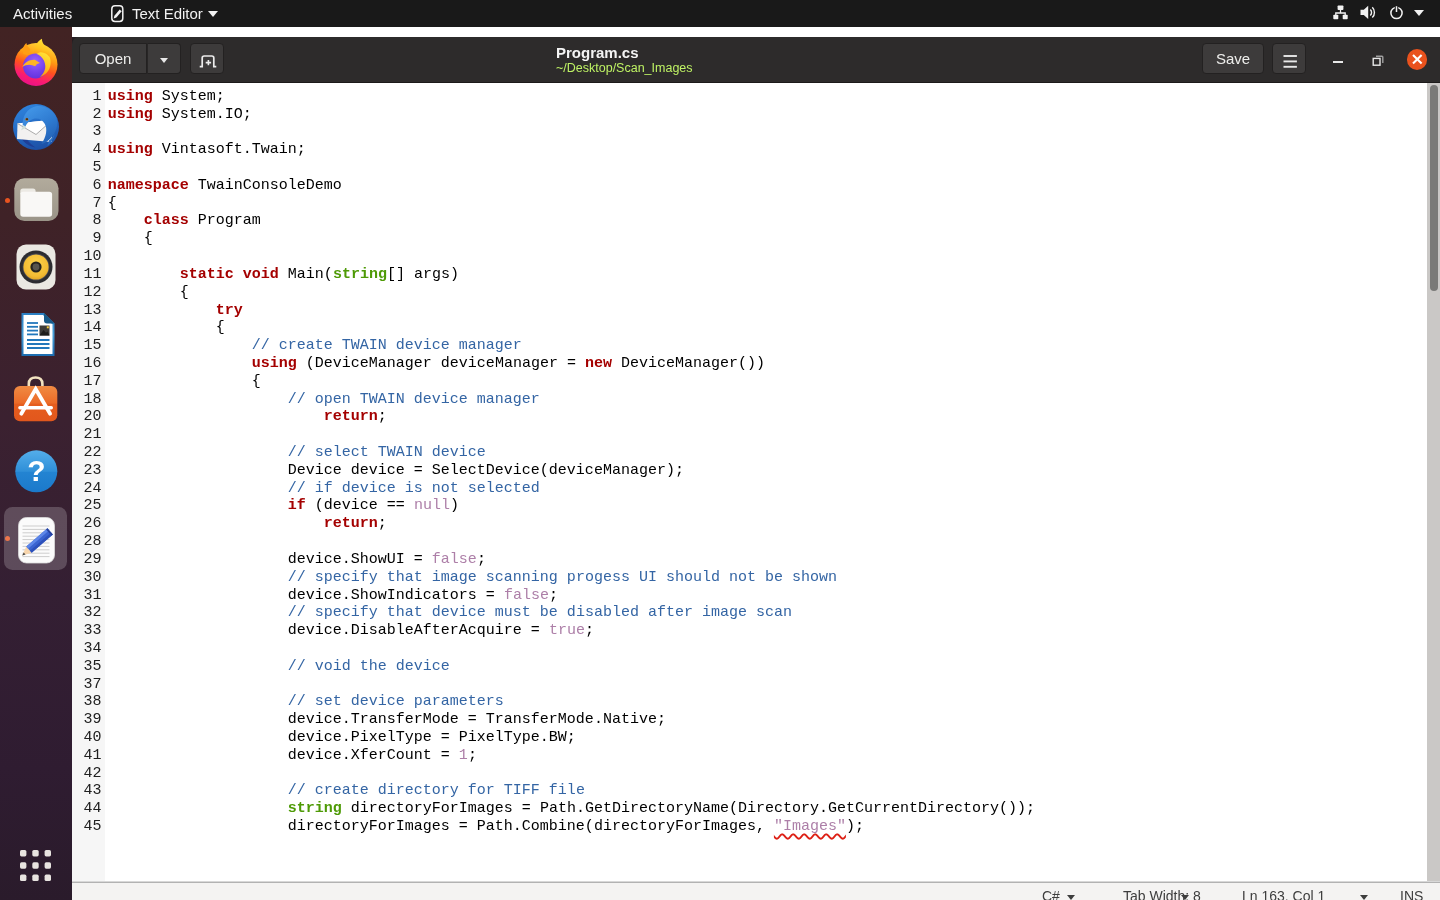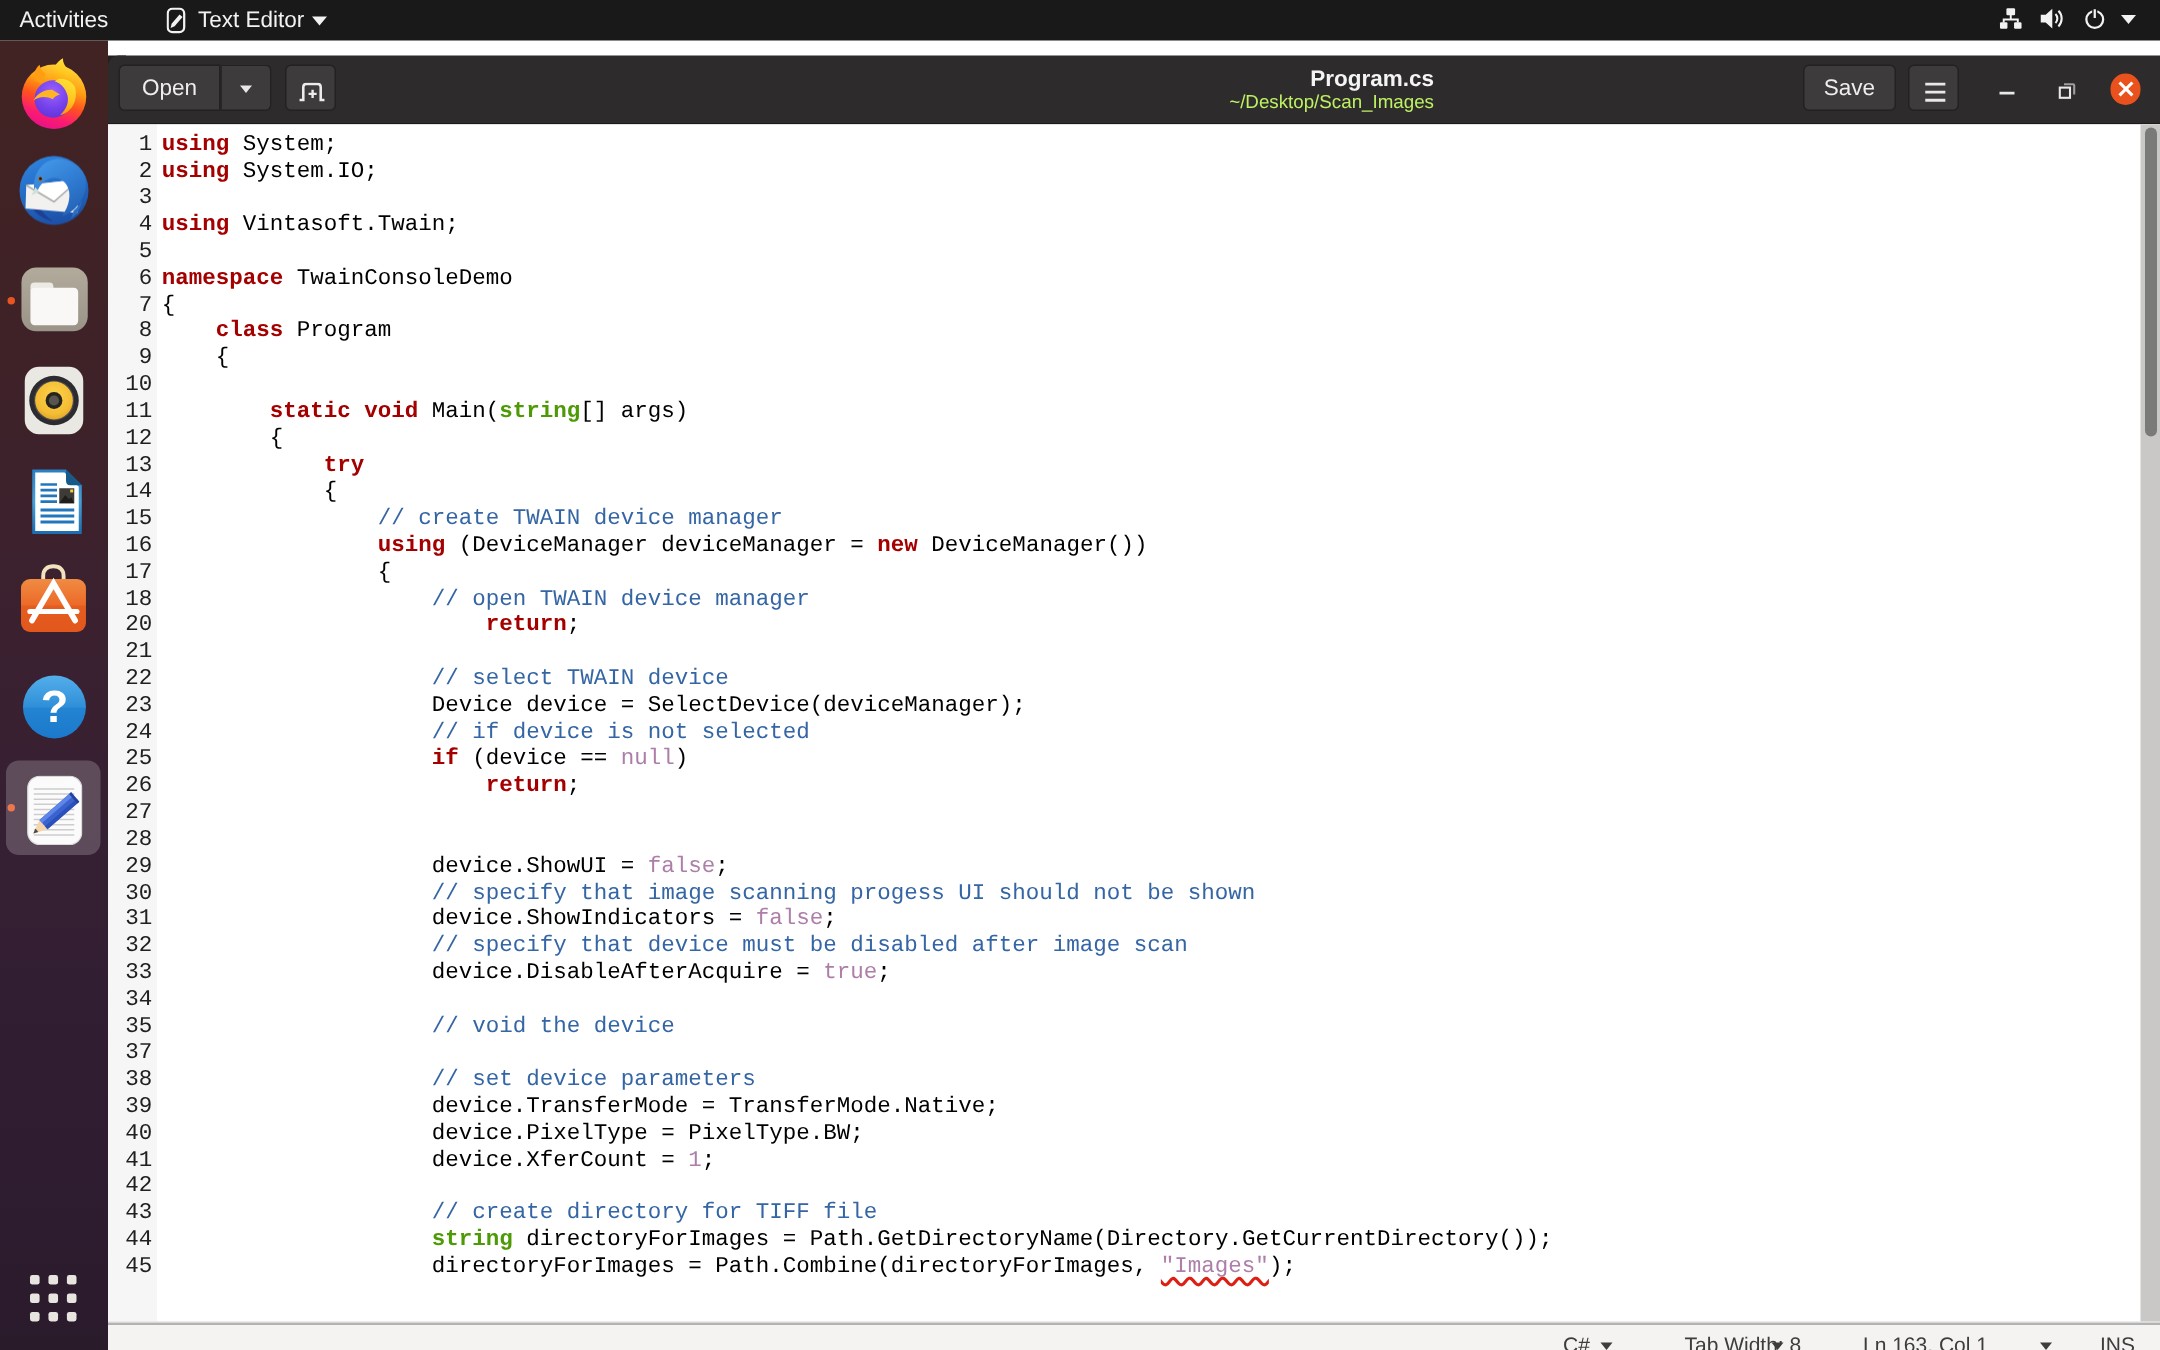--- a/index.html
+++ b/index.html
@@ -5,21 +5,21 @@
 * { margin:0; padding:0; box-sizing:border-box; }
 html,body { width:1440px; height:900px; overflow:hidden; background:#fff; font-family:"Liberation Sans", sans-serif; }
 #topbar { position:absolute; left:0; top:0; width:1440px; height:27px; background:#191919; }
 #activities { position:absolute; left:13px; top:0; height:27px; line-height:27px; color:#f2f2f2; font-size:15px; }
 #appmenu { position:absolute; left:109px; top:0; height:27px; color:#f2f2f2; font-size:15px; }
 #dock { position:absolute; left:0; top:27px; width:72px; height:873px;
   background:linear-gradient(180deg,#422323 0%,#3f2227 22%,#3b2130 45%,#341f33 65%,#2f1c31 85%,#2a1b2b 100%); }
 #win { position:absolute; left:72px; top:37px; width:1080px; height:873px; }
 #headerbar { position:absolute; left:0; top:0; width:1368px; height:46px; background:#2d2b2b; border-bottom:1px solid #1c1a1a; border-radius:7px 0 0 0; }
 .hbtn { position:absolute; top:6px; height:31px; background:#3d3b3b; border:1px solid #232121; border-radius:4px; color:#eeeeec; font-size:15px; text-align:center; line-height:29px; }
-#title { position:absolute; left:484px; width:400px; top:0; text-align:right; }
+#title { position:absolute; left:484px; width:400px; top:0; text-align:left; }
 #title .t1 { margin-top:7px; font-size:15px; font-weight:bold; color:#f4f4f4; line-height:17px; }
 #title .t2 { font-size:12.5px; color:#bef264; line-height:15px; }
 #code { position:absolute; left:0; top:46px; width:1368px; height:798px; overflow:hidden;
   background:linear-gradient(90deg,#f6f6f6 33px,#ffffff 33px); padding-top:4.8px;
   font-family:"Liberation Mono", monospace; font-size:15px; }
 .row { height:17.82px; line-height:17.82px; white-space:pre; display:flex; }
 .num { display:inline-block; width:29.5px; text-align:right; color:#202020; flex:none; }
 .txt { margin-left:6.3px; color:#000; }
 .k { color:#a40000; font-weight:bold; }
 .t { color:#4e9a06; font-weight:bold; }
@@ -298,21 +298,20 @@
 <div class="row"><span class="num">16</span><span class="txt">                <span class="k">using</span> (DeviceManager deviceManager = <span class="k">new</span> DeviceManager())</span></div>
 <div class="row"><span class="num">17</span><span class="txt">                {</span></div>
 <div class="row"><span class="num">18</span><span class="txt">                    <span class="c">// open TWAIN device manager</span></span></div>
 <div class="row"><span class="num">20</span><span class="txt">                        <span class="k">return</span>;</span></div>
 <div class="row"><span class="num">21</span><span class="txt"></span></div>
 <div class="row"><span class="num">22</span><span class="txt">                    <span class="c">// select TWAIN device</span></span></div>
 <div class="row"><span class="num">23</span><span class="txt">                    Device device = SelectDevice(deviceManager);</span></div>
 <div class="row"><span class="num">24</span><span class="txt">                    <span class="c">// if device is not selected</span></span></div>
 <div class="row"><span class="num">25</span><span class="txt">                    <span class="k">if</span> (device == <span class="v">null</span>)</span></div>
 <div class="row"><span class="num">26</span><span class="txt">                        <span class="k">return</span>;</span></div>
-<div class="row"><span class="num">27</span><span class="txt"></span></div>
 <div class="row"><span class="num">28</span></div>
 <div class="row"><span class="num">29</span><span class="txt">                    device.ShowUI = <span class="v">false</span>;</span></div>
 <div class="row"><span class="num">30</span><span class="txt">                    <span class="c">// specify that image scanning progess UI should not be shown</span></span></div>
 <div class="row"><span class="num">31</span><span class="txt">                    device.ShowIndicators = <span class="v">false</span>;</span></div>
 <div class="row"><span class="num">32</span><span class="txt">                    <span class="c">// specify that device must be disabled after image scan</span></span></div>
 <div class="row"><span class="num">33</span><span class="txt">                    device.DisableAfterAcquire = <span class="v">true</span>;</span></div>
 <div class="row"><span class="num">34</span><span class="txt"></span></div>
 <div class="row"><span class="num">35</span><span class="txt">                    <span class="c">// void the device</span></span></div>
 <div class="row"><span class="num">37</span><span class="txt"></span></div>
 <div class="row"><span class="num">38</span><span class="txt">                    <span class="c">// set device parameters</span></span></div>

